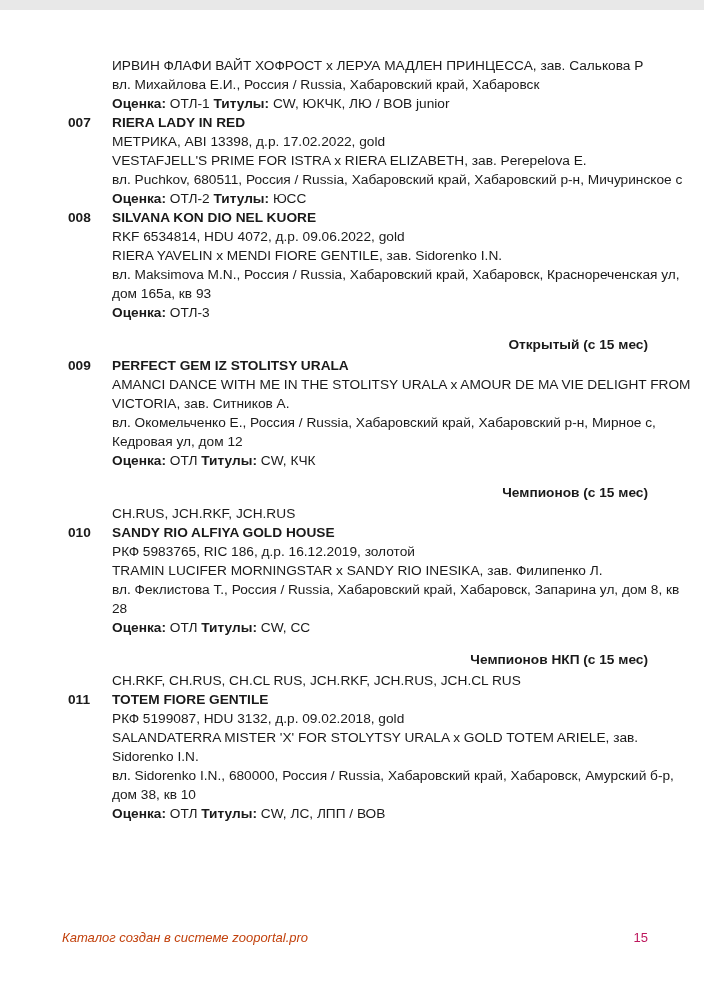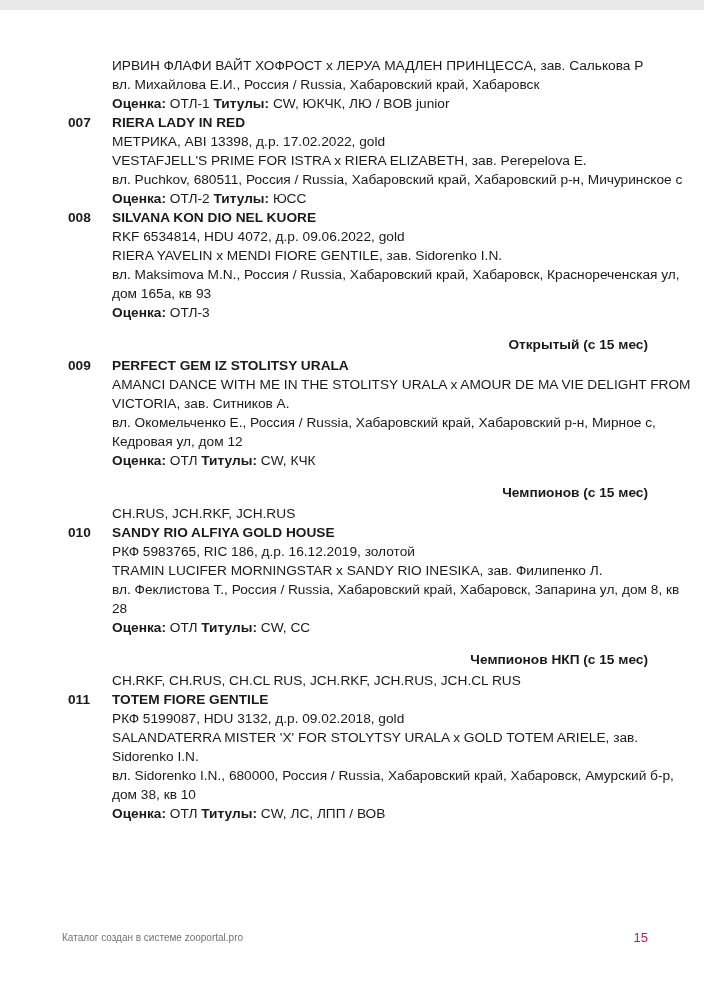--- a/index.html
+++ b/index.html
@@ -31,22 +31,23 @@
   .b { font-weight:700;text-align:center; }
   .section-heading {
     font-weight:700;
     text-align:right;
     margin-top:13px;
     margin-bottom:2px;
   }
   .footer-credit {
     position:absolute;
     left:62px; top:918px;
-    font-size:10px;
-    color:#737373;
+    font-style:italic;
+    font-size:13px;
+    color:#c2410c;
   }
   .page-num {
     position:absolute;
     right:56px; top:918px;
     font-size:13px;
     color:#be185d;
     text-align:right;
   }
 </style>
 </head>

